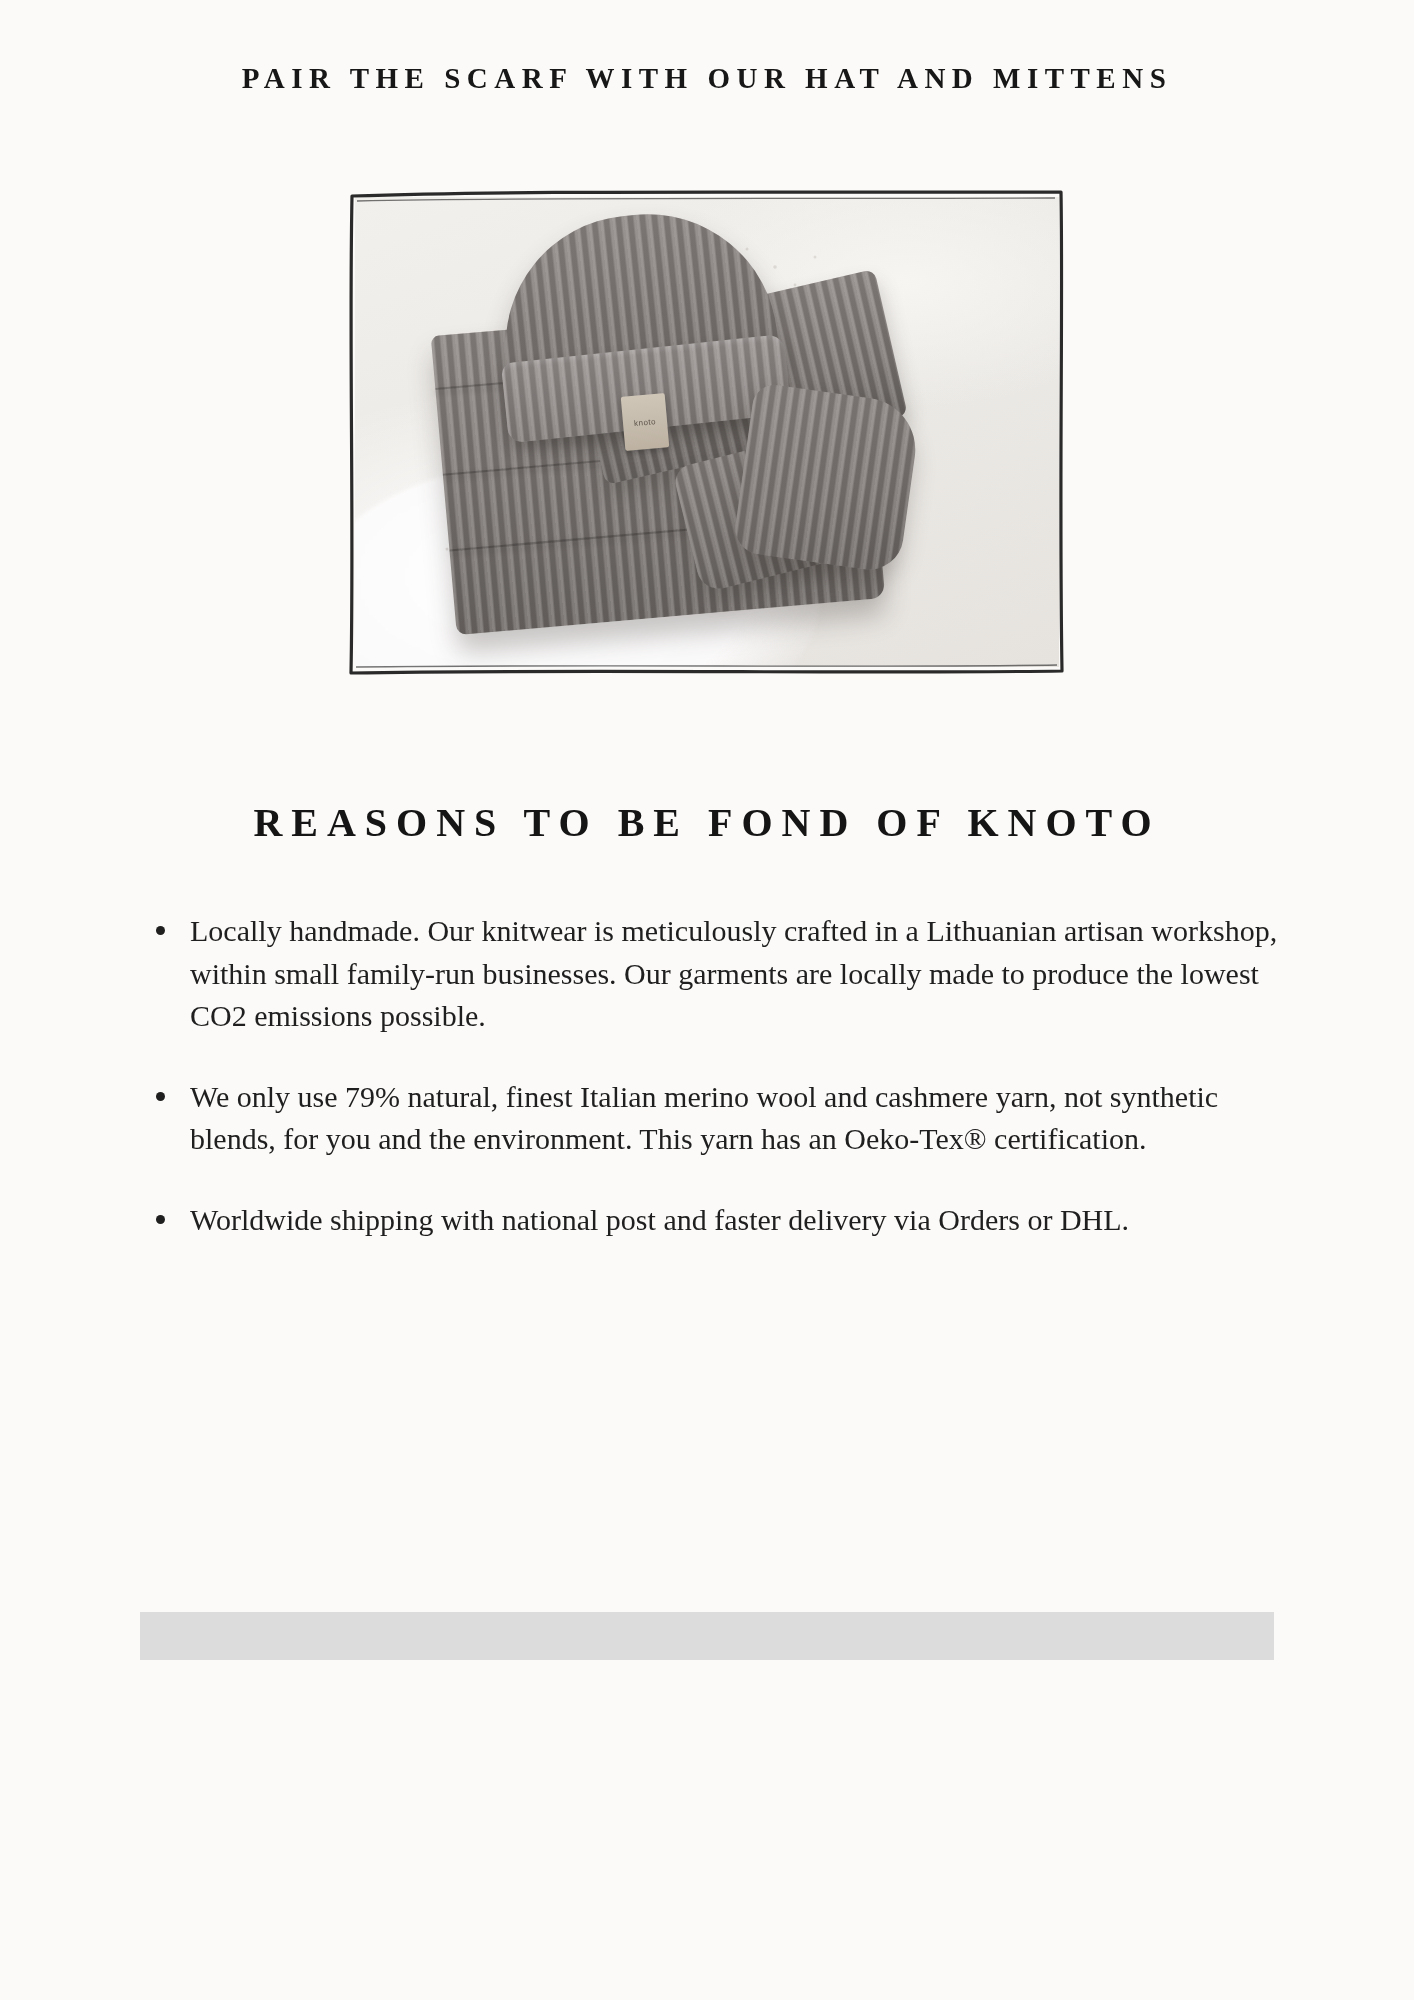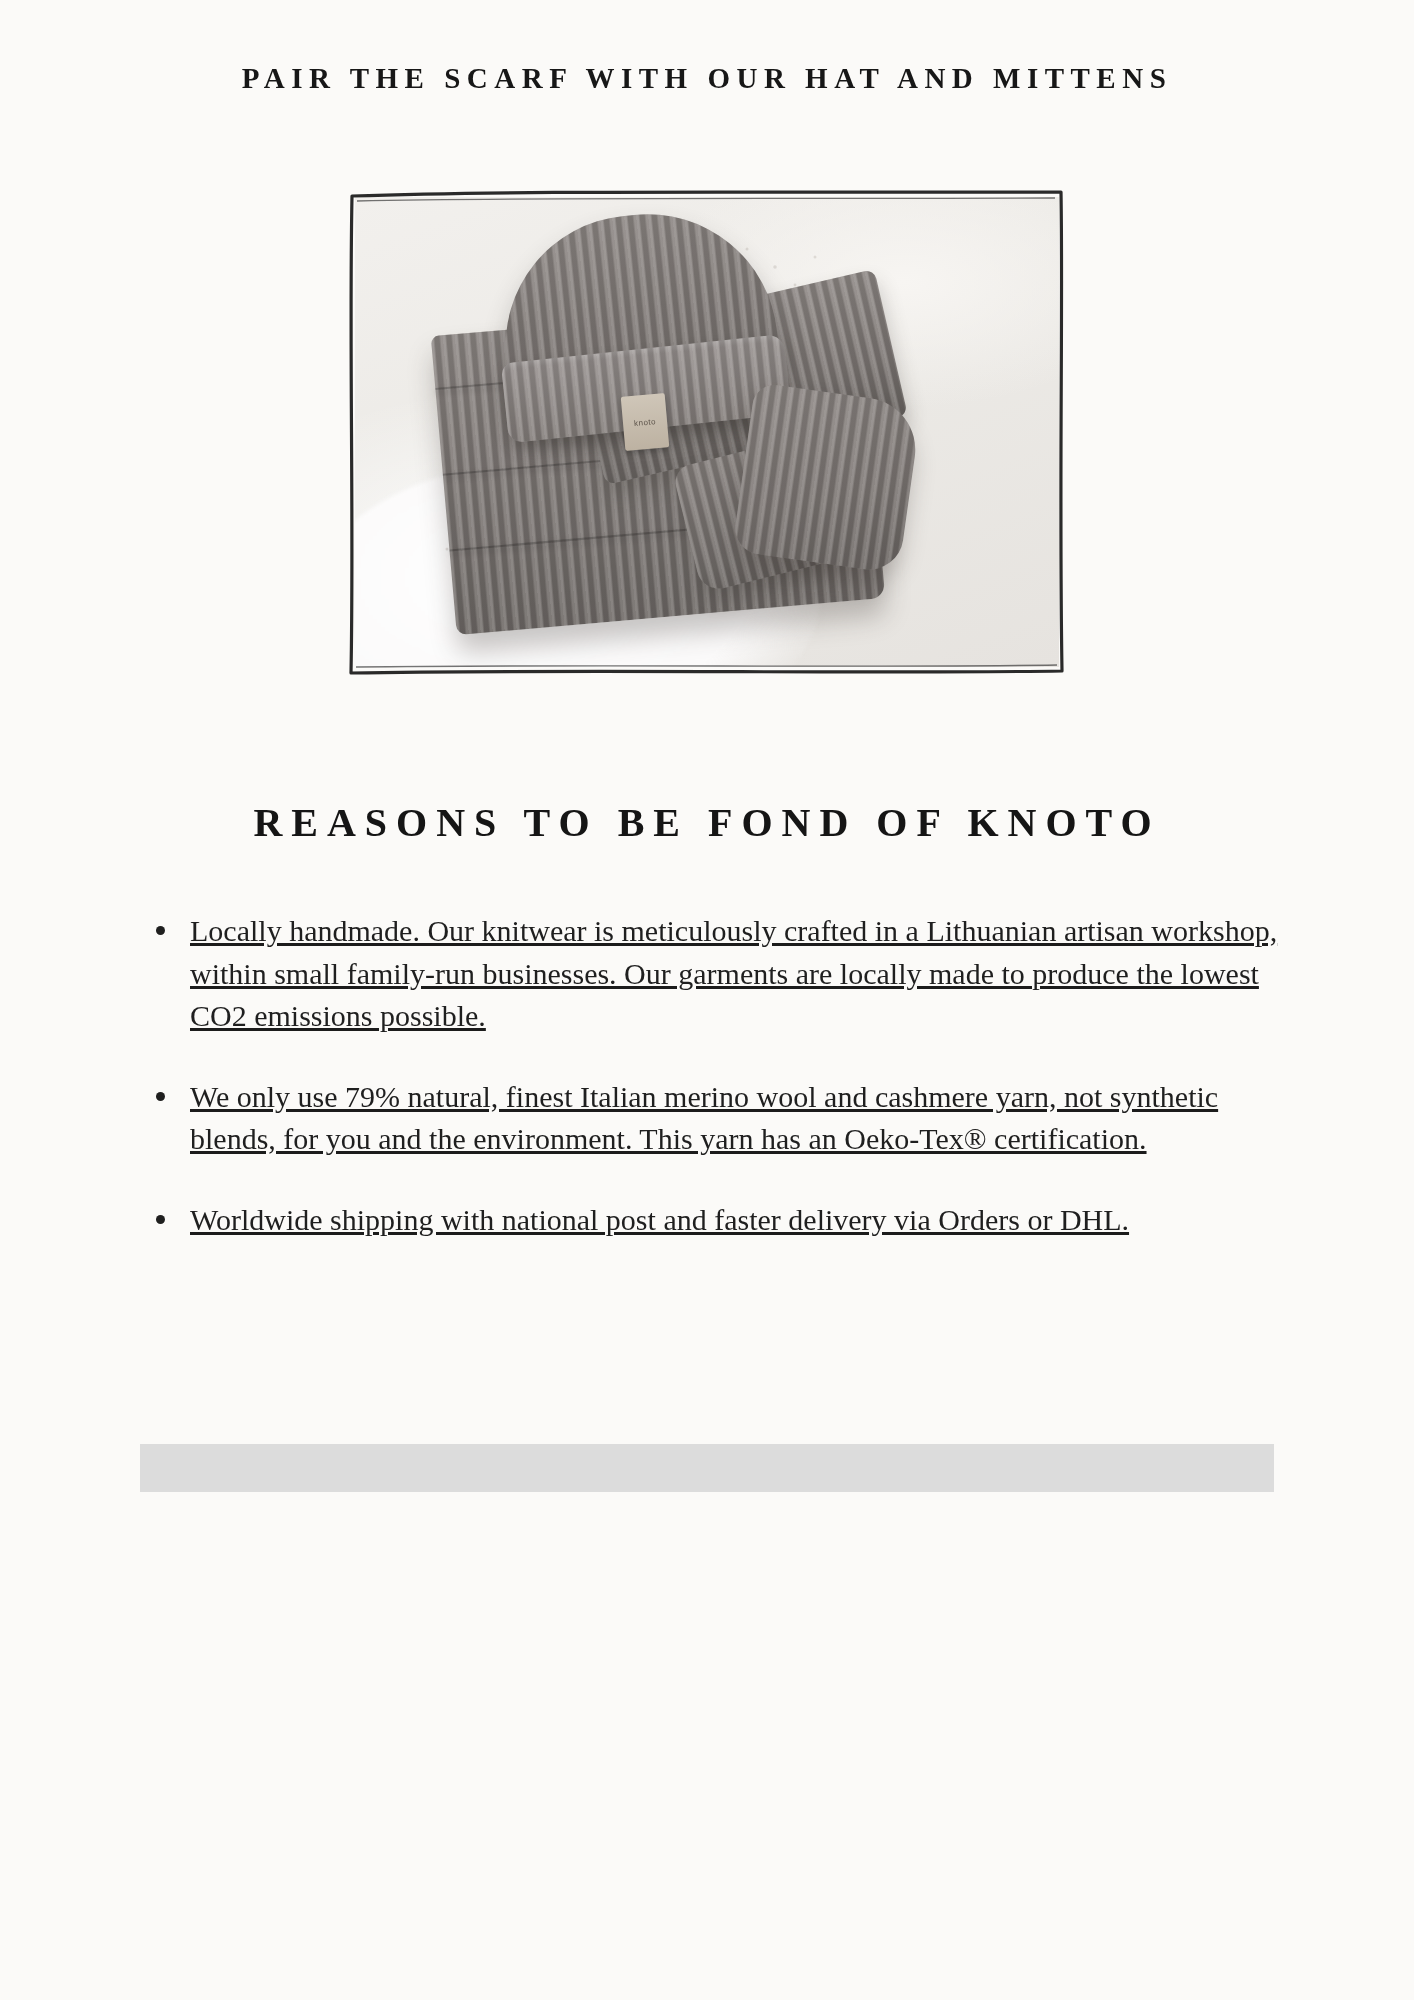--- a/index.html
+++ b/index.html
@@ -11,21 +11,21 @@
     height: 2000px;
     background: #fbfaf8;
     font-family: "Liberation Serif", serif;
     color: #1c1c1c;
     overflow: hidden;
     position: relative;
   }
 
   .page {
     width: 1414px;
-    height: 1492px;
+    height: 1660px;
     position: relative;
     box-sizing: border-box;
   }
 
   
   .top-heading {
     text-align: center;
     font-family: "Liberation Serif", serif;
     font-weight: bold;
     font-size: 29px;
@@ -218,21 +218,20 @@
   }
 
   
   .reasons-list {
     margin: 17px;
     padding: 0;
     list-style: none;
     width: 1130px;
     margin-left: 148px;
     margin-top: 64px;
-    text-decoration: underline;
   }
   .reasons-list li {
     position: relative;
     padding-left: 42px;
     font-size: 30px;
     line-height: 1.42;
     color: #1f1f1f;
     margin-bottom: 38px;
     max-width: 1120px;
   }

